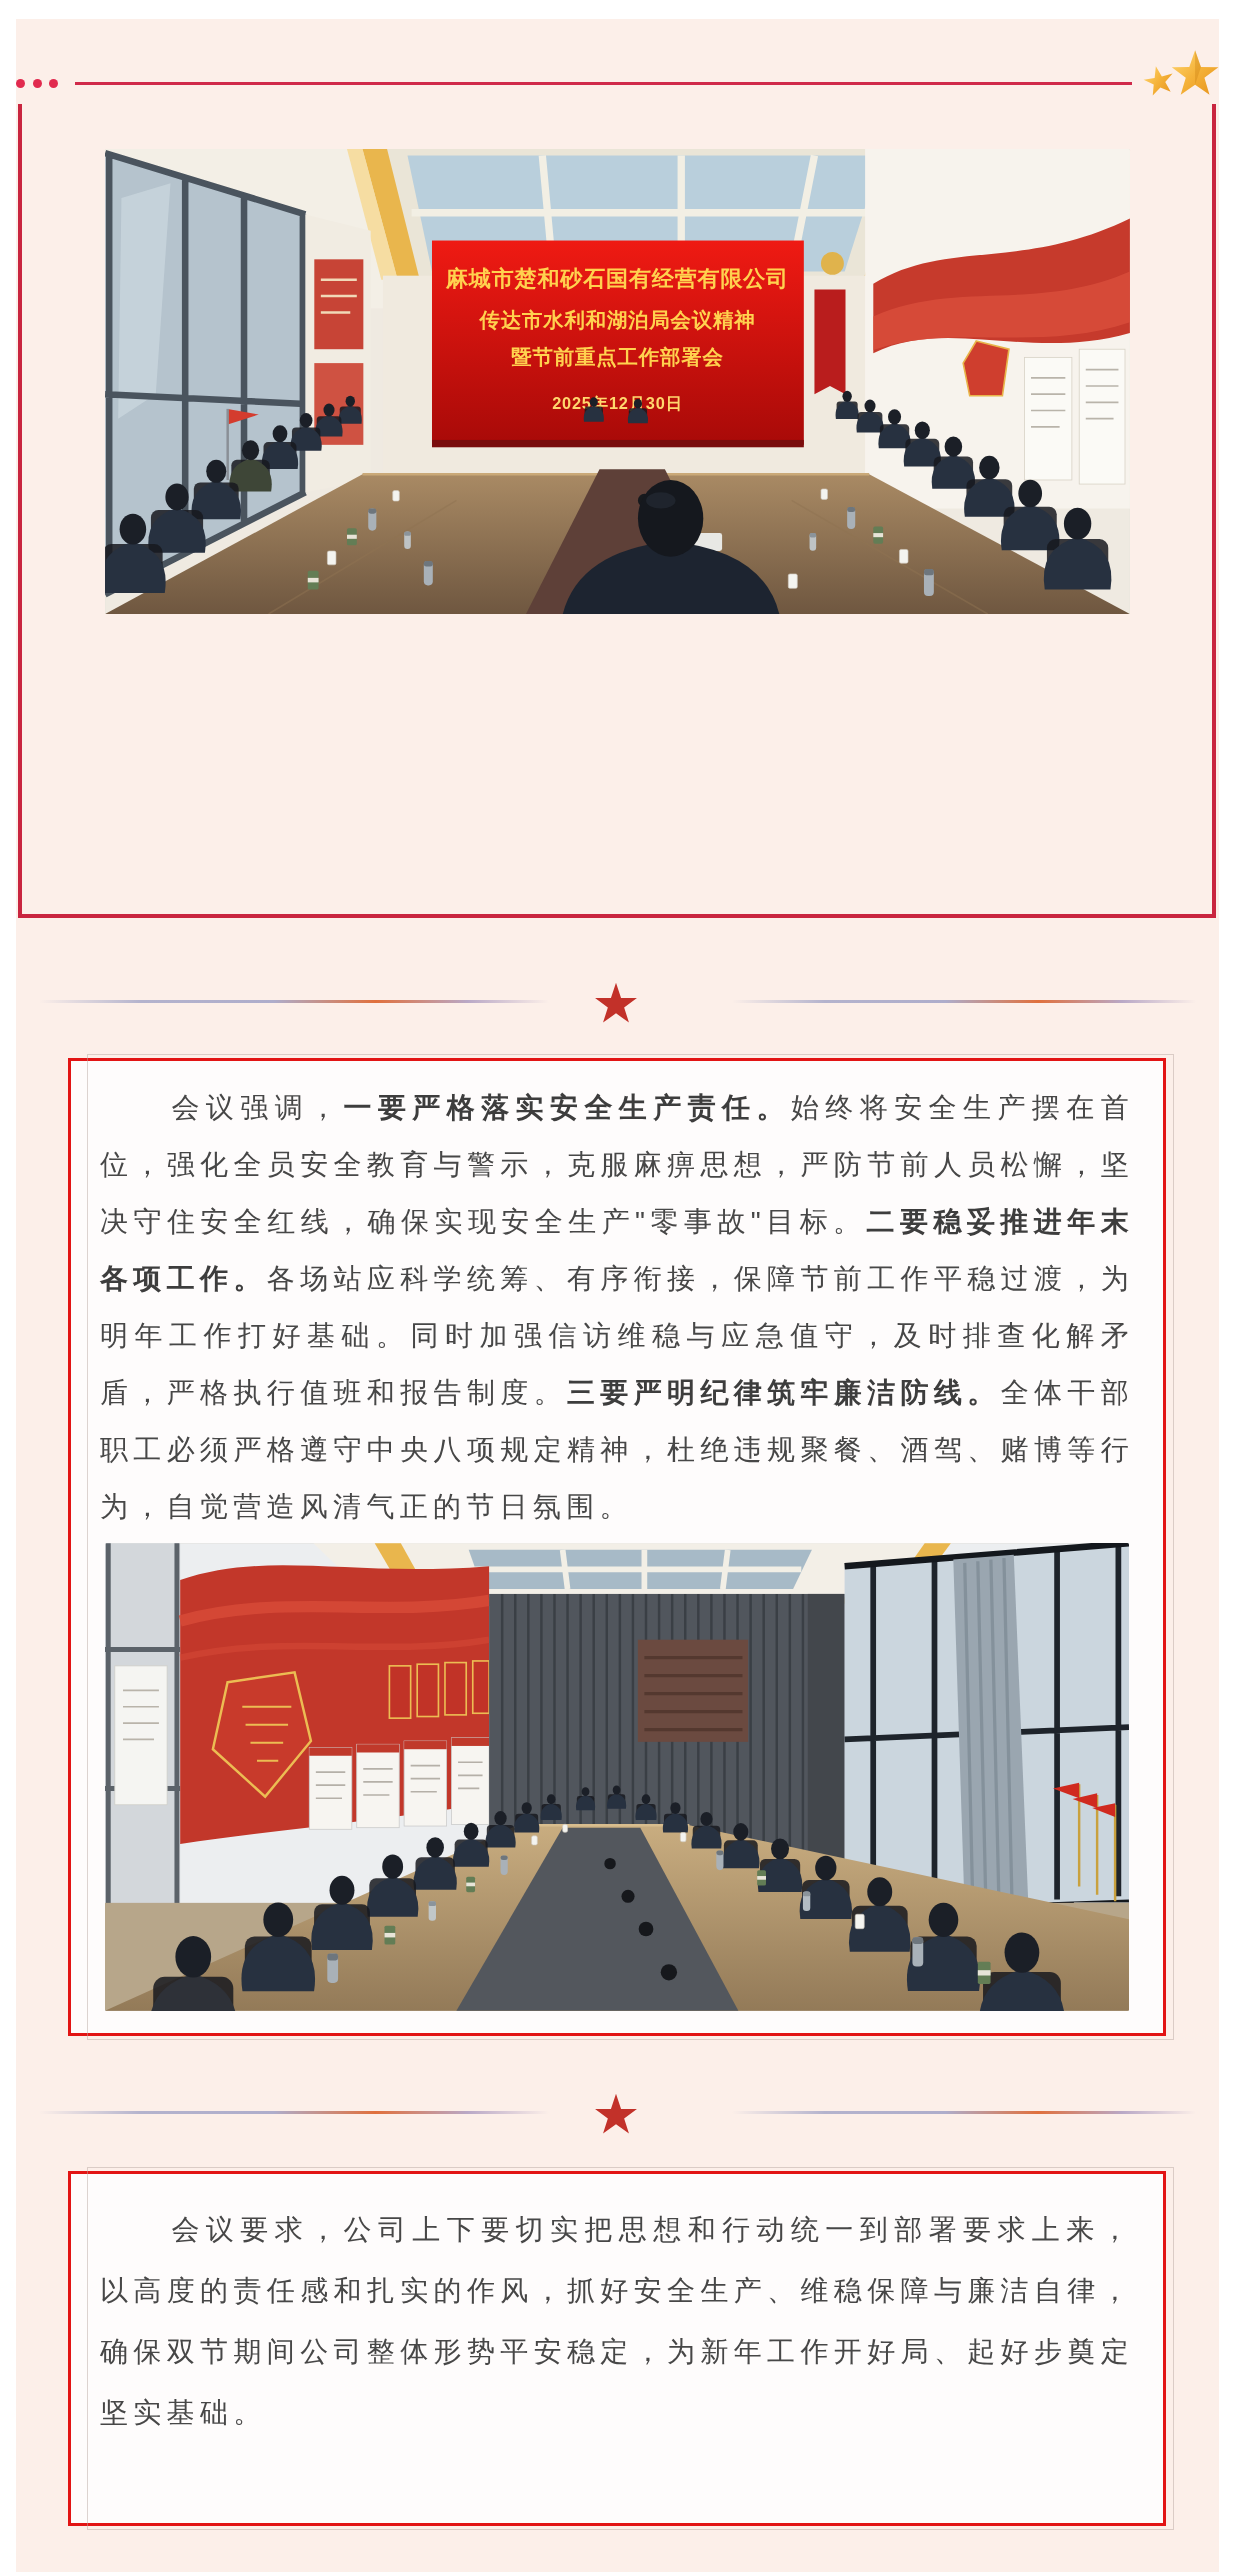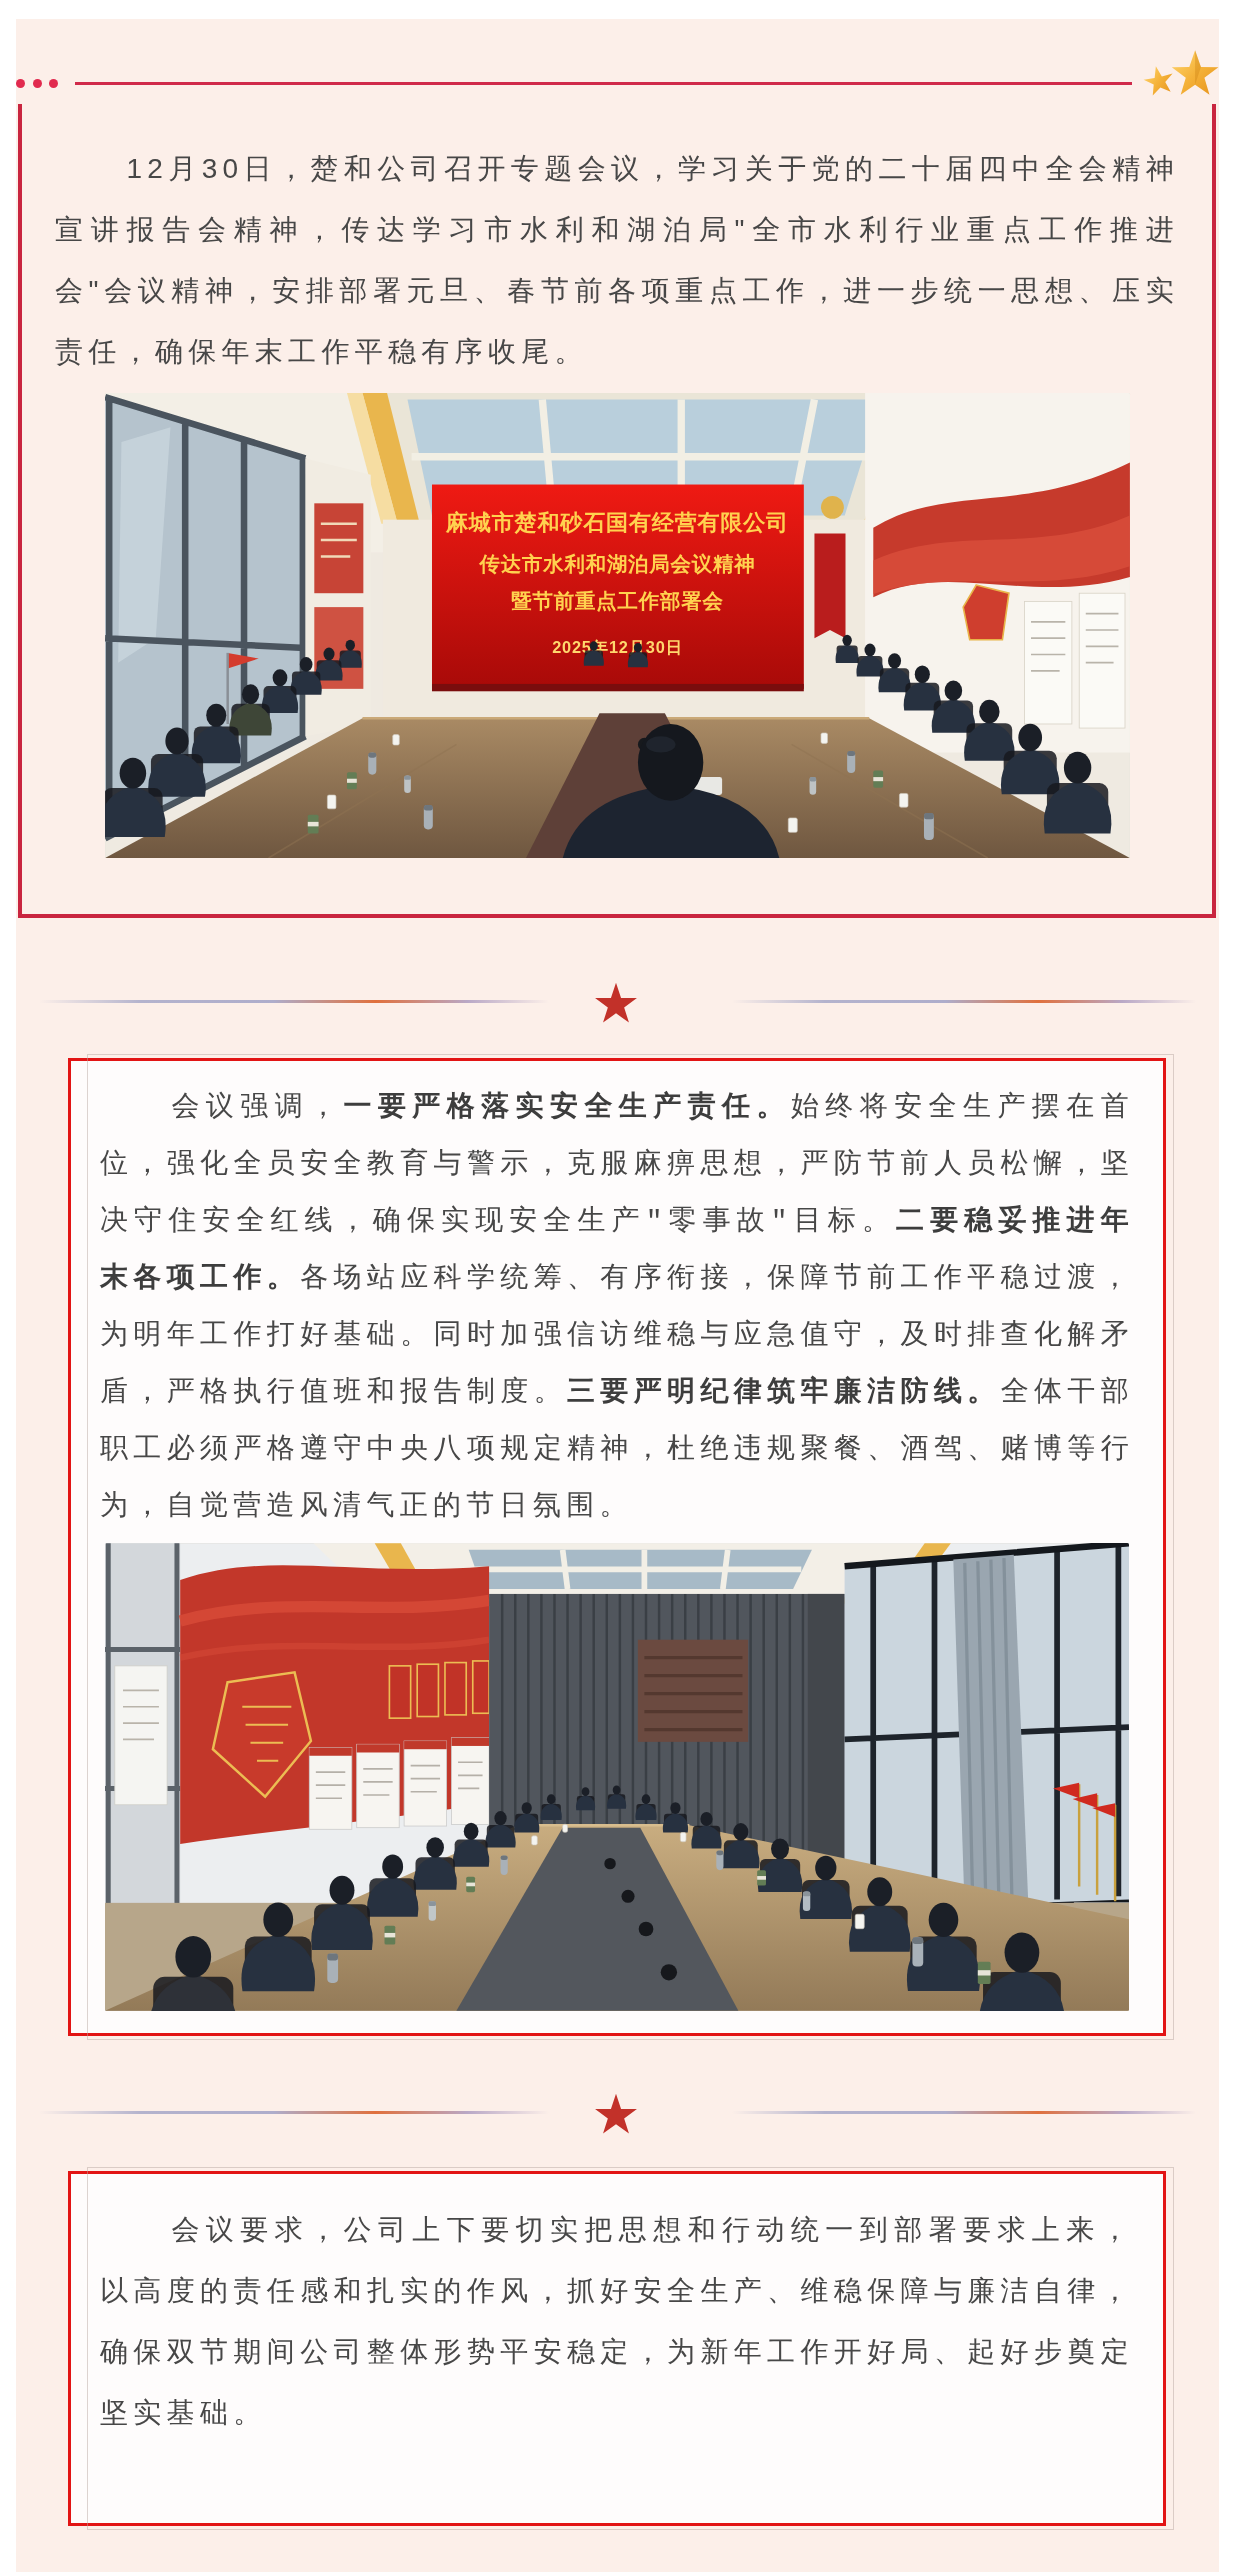--- a/index.html
+++ b/index.html
@@ -11,21 +11,21 @@
   .dots{position:absolute;left:16.4px;top:79px;display:flex;gap:7.4px;}
   .dot{width:9px;height:9px;border-radius:50%;background:#e12a4e;}
   .topline{position:absolute;left:75px;top:82px;width:1057px;height:3.3px;background:#d02a4a;}
   .stars{position:absolute;left:1141px;top:47px;width:82px;height:54px;}
 
   
   .cbox{box-sizing:border-box;position:absolute;}
   .box1{left:18px;top:104px;width:1198px;height:814px;
         border:4.1px solid #c9253f;border-top:none;padding:34px 33px 0;}
   .box2{left:68px;top:1058px;width:1098px;height:978px;
-        border:3.3px solid #e21414;background:#fefcfc;padding:18px 29px 0;font-family:Liberation Mono, monospace;}
+        border:3.3px solid #e21414;background:#fefcfc;padding:18px 29px 0;}
   .box3{left:68px;top:2171px;width:1098px;height:355px;
         border:3.3px solid #e21414;background:#fefcfc;padding:25px 29px 0;}
   .rim::after{content:"";position:absolute;left:16.4px;top:-7.4px;right:-11.4px;bottom:-7.4px;
         border:0.8px solid rgba(185,170,164,.5);pointer-events:none;}
 
   .para{margin:0;font-size:28px;line-height:61px;letter-spacing:5.3px;color:#474747;
         text-indent:2.55em;text-align:justify;font-weight:500;}
   .box2 .para{line-height:57px;}
   .seg-bold{font-weight:bold;color:#3d3d3d;}
 
@@ -62,21 +62,20 @@
           <stop offset=".5" stop-color="#f5b33a"></stop>
           <stop offset="1" stop-color="#e6921b"></stop>
       </linearGradient>
     </defs>
     <polygon transform="rotate(-12 22 42)" fill="url(#gold)" points="22,23 26.5,36.9 40.1,36.1 29.2,44.3 33.2,57.4 22,49.6 10.8,57.4 14.8,44.3 3.9,36.1 17.5,36.9"></polygon>
     <polygon fill="url(#gold)" points="66,4 73.1,24.3 94.5,24.7 77.4,37.7 83.6,58.3 66,46 48.4,58.3 54.6,37.7 37.5,24.7 58.9,24.3"></polygon>
     <polygon fill="#c97f12" opacity=".35" points="66,4 73.1,24.3 66,46 66,4"></polygon>
   </svg>
 
   <div class="cbox box1">
-    <p class="para">12月30日，楚和公司召开专题会议，学习关于党的二十届四中全会精神宣讲报告会精神，传达学习市水利和湖泊局"全市水利行业重点工作推进会"会议精神，安排部署元旦、春节前各项重点工作，进一步统一思想、压实责任，确保年末工作平稳有序收尾。</p>
 
     <svg class="photo" width="1025" height="465" viewBox="0 0 1254 569">
       <defs>
         <linearGradient id="scr1" x1="0" y1="0" x2="0" y2="1">
           <stop offset="0" stop-color="#ef1a13"></stop>
             <stop offset="1" stop-color="#a80a08"></stop>
         </linearGradient>
         <linearGradient id="wood1" x1="0" y1="0" x2="0" y2="1">
           <stop offset="0" stop-color="#a98a64"></stop>
             <stop offset="1" stop-color="#6f5740"></stop>

